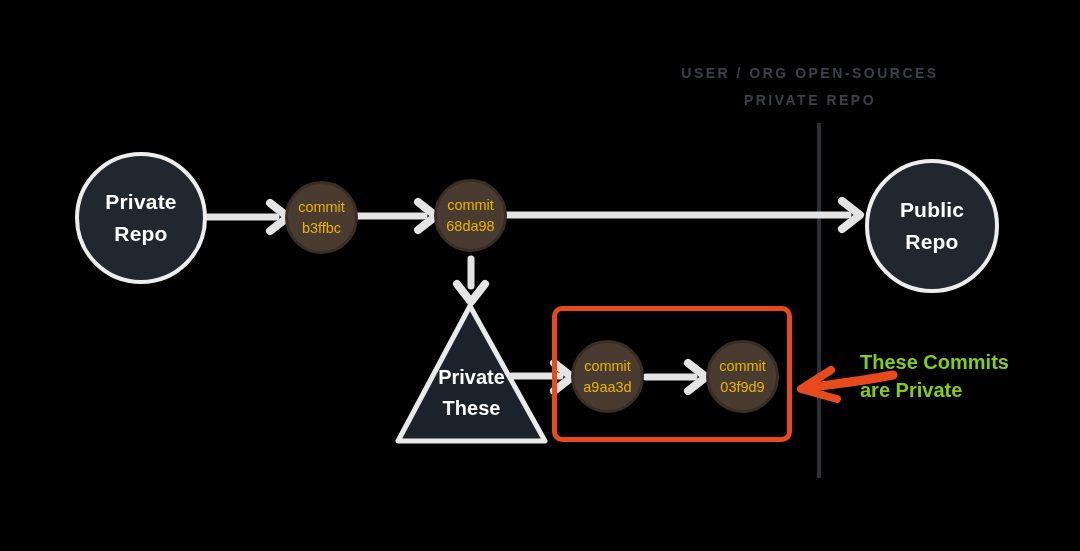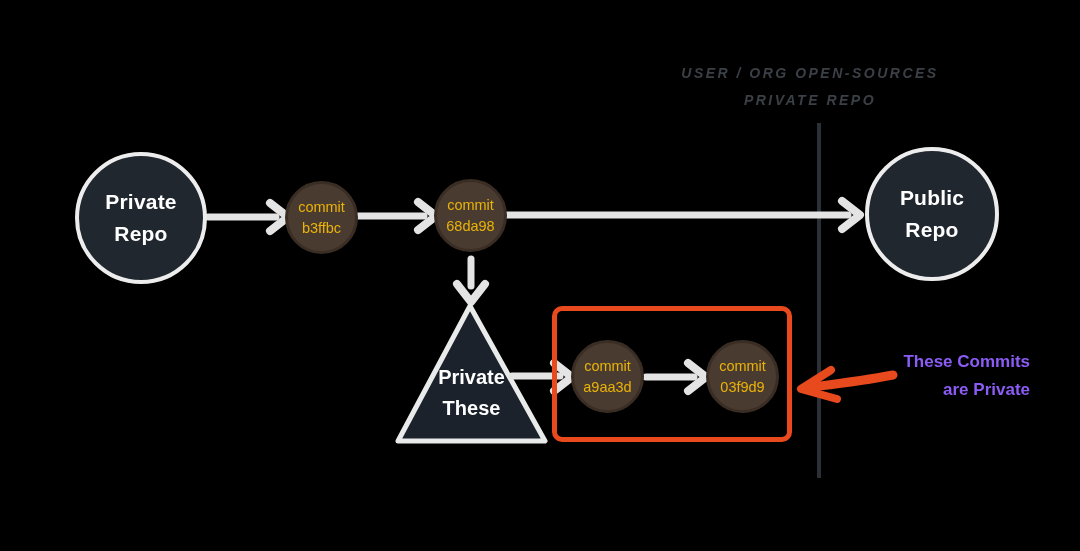--- a/index.html
+++ b/index.html
@@ -35,21 +35,21 @@
   .repo-node {
     background: #21272f;
     border: 4px solid #ededed;
     color: #ffffff;
     font-weight: bold;
     font-size: 21px;
     line-height: 32px;
     letter-spacing: 0.2px;
   }
   .private-repo { left: 75px; top: 152px; width: 132px; height: 132px; }
-  .public-repo  { left: 865px; top: 147px; width: 134px; height: 134px; }
+  .public-repo  { left: 865px; top: 159px; width: 134px; height: 134px; }
   .commit-node {
     background: #4a3b31;
     border: 3px solid #3a2d24;
     color: #eab308;
     font-size: 14.5px;
     line-height: 21px;
     width: 73px;
     height: 73px;
   }
   .commit-b3ffbc { left: 285px; top: 181px; }
@@ -78,34 +78,33 @@
     border-radius: 10px;
   }
   .divider-label {
     position: absolute;
     left: 660px;
     top: 60px;
     width: 300px;
     text-align: center;
     color: #3b4047;
     font-weight: bold;
-    font-style: italic;
     font-size: 14px;
     line-height: 27px;
     letter-spacing: 2.5px;
   }
   .annotation {
     position: absolute;
     left: 860px;
     top: 348px;
     width: 170px;
-    text-align: right;
-    color: #8b5cf6;
-    font-weight: bold;
-    font-size: 17px;
+    text-align: left;
+    color: #84cc16;
+    font-weight: bold;
+    font-size: 20px;
     line-height: 28px;
   }
   .line-block { display: block; }
 </style>
 </head>
 <body>
 
 <div class="canvas">
 
   <svg class="layer" viewBox="0 0 1080 551">

